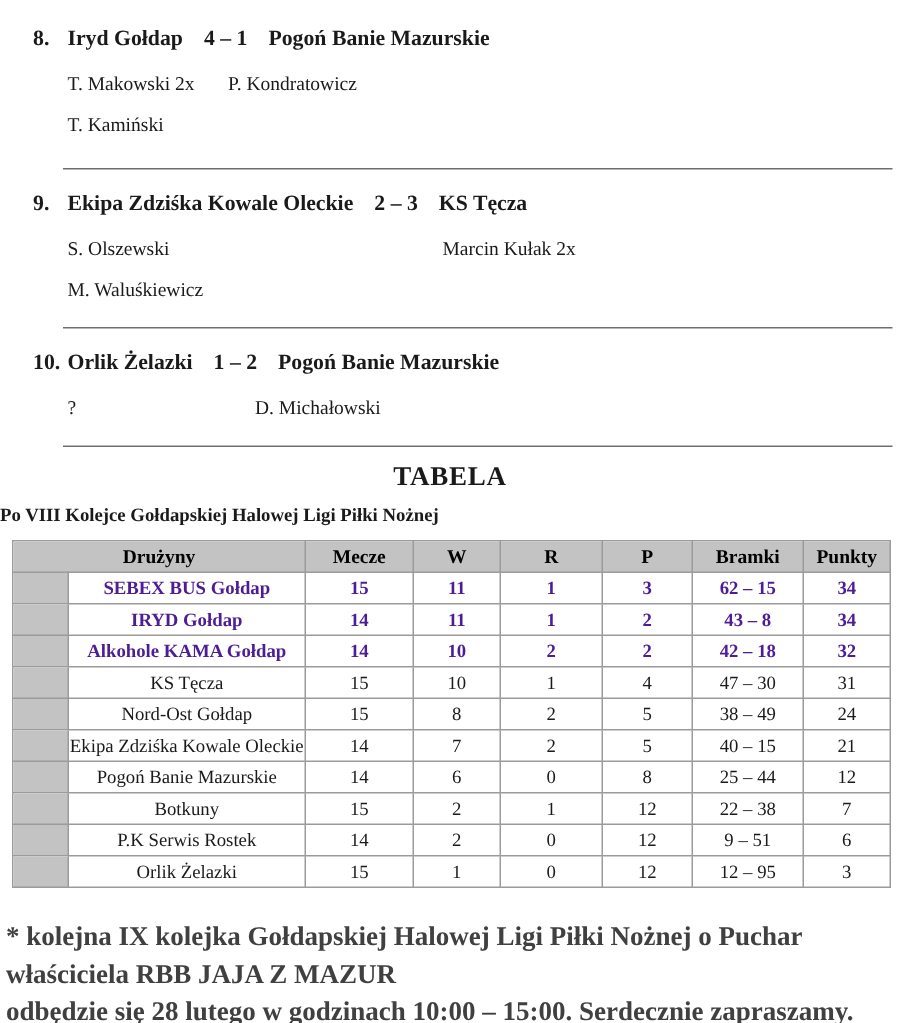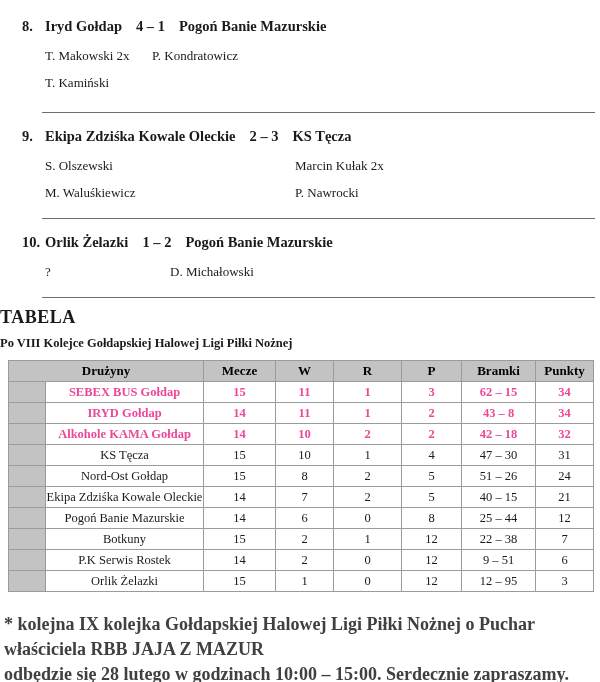--- a/index.html
+++ b/index.html
@@ -34,21 +34,21 @@
   }
   .sep.s2 { margin-top: 12px; }
   .sep.s3 { margin-top: 12px; }
 
   .m-8 .match-heading { margin-top: 16px; }
   .m-9 .match-heading { margin-top: 13px; }
   .m-10 .match-heading { margin-top: 13px; }
 
   
   .tbl-title {
-    font-weight: 700; font-size: 18px;
+    text-align: center; font-weight: 700; font-size: 18px;
     margin-top: 8px; letter-spacing: 0.5px; line-height: 22px;
   }
   .tbl-subtitle {
     font-weight: 700; font-size: 12.5px;
     margin-top: 7px; line-height: 16px;
   }
   table.league {
     border-collapse: collapse; table-layout: fixed;
     width: 585px; margin: 9px 0 0 8px;
     font-size: 12.5px;
@@ -57,21 +57,21 @@
     border: 1px solid #9b9b9b;
     height: 20px; padding: 0;
     text-align: center; vertical-align: middle;
     overflow: hidden; white-space: nowrap;
   }
   table.league thead th {
     background: #c3c3c3; font-weight: 700; font-size: 13px; color: #000;
   }
   td.pos  { background: #c3c3c3; }
   td.team { text-align: left; padding-left: 8px; }
-  tr.hl td { color: #ec4899; font-weight: 700; }
+  tr.hl td { color: #4c1d95; font-weight: 700; }
 
   
   .footnote {
     margin: 20px 6px 0 4px;
     color: #404040; font-weight: 700; font-size: 18px; line-height: 25px;
   }
 </style>
 </head>
 <body>
 
@@ -97,21 +97,20 @@
     <div class="match-heading">
       <span class="num">9.</span>
       <span class="home">Ekipa Zdziśka Kowale Oleckie</span>
       <span class="score">2 – 3</span>
       <span class="away">KS Tęcza</span>
     </div>
     <div class="scorers m9">
       <span>S. Olszewski</span>
       <span>Marcin Kułak 2x</span>
       <span>M. Waluśkiewicz</span>
-      <span>P. Nawrocki</span>
     </div>
   </div>
   <hr class="sep s2">
 
   <div class="match m-10">
     <div class="match-heading">
       <span class="num">10.</span>
       <span class="home">Orlik Żelazki</span>
       <span class="score">1 – 2</span>
       <span class="away">Pogoń Banie Mazurskie</span>
@@ -189,21 +188,21 @@
         <td>47 – 30</td>
         <td>31</td>
       </tr>
       <tr>
         <td class="pos"></td>
         <td class="team">Nord-Ost Gołdap</td>
         <td>15</td>
         <td>8</td>
         <td>2</td>
         <td>5</td>
-        <td>51 – 26</td>
+        <td>38 – 49</td>
         <td>24</td>
       </tr>
       <tr>
         <td class="pos"></td>
         <td class="team">Ekipa Zdziśka Kowale Oleckie</td>
         <td>14</td>
         <td>7</td>
         <td>2</td>
         <td>5</td>
         <td>40 – 15</td>

